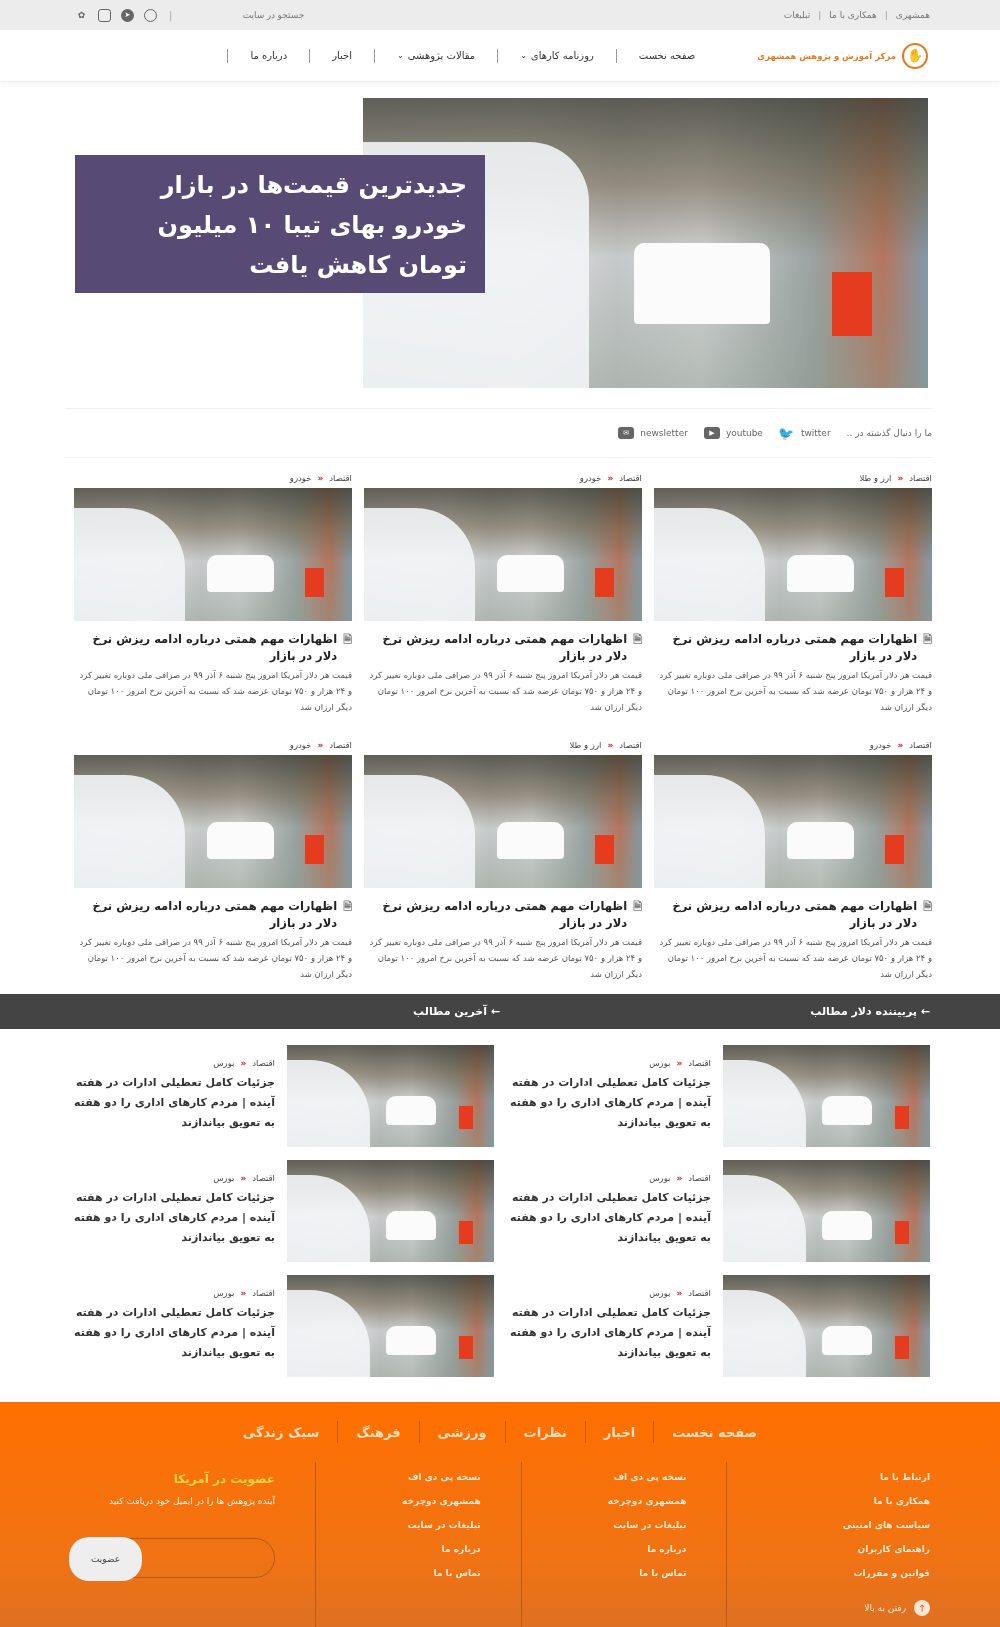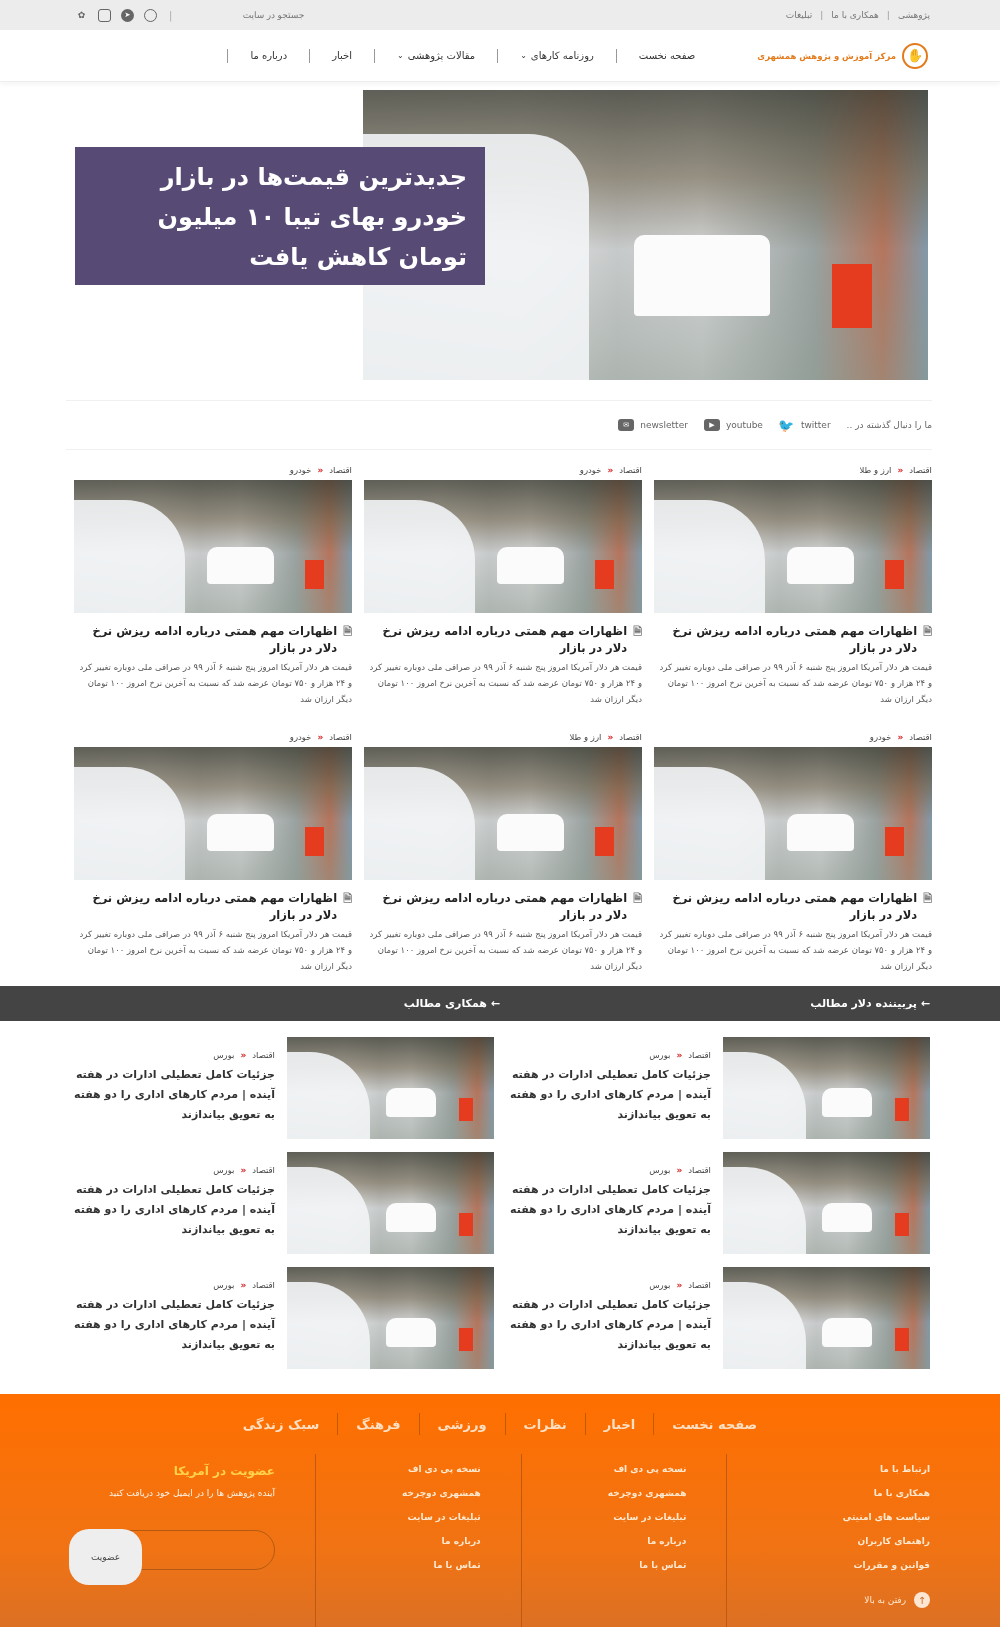--- a/index.html
+++ b/index.html
@@ -22,21 +22,21 @@
   .nav { height: 52px; display: flex; align-items: center; padding: 0 72px 0 60px; border-bottom: 1px solid #eee; box-shadow: 0 3px 4px rgba(0,0,0,0.04); }
   .logo { display: flex; align-items: center; gap: 6px; margin-left: 40px; }
   .logo .mark { width: 26px; height: 26px; border-radius: 50%; border: 2px solid #e37b1c; display: flex; align-items: center; justify-content: center; color: #e37b1c; font-size: 13px; }
   .logo .name { color: #e37b1c; font-size: 8.5px; font-weight: bold; text-align: center; }
   .menu { display: flex; align-items: center; font-size: 10px; color: #333; }
   .menu .item { padding: 0 22px; display: flex; align-items: center; gap: 4px; }
   .menu .divider { width: 1px; height: 14px; background: #999; }
   .menu .chev { font-size: 8px; }
 
   
-  .hero { position: relative; height: 300px; margin: 8px 72px 0 66px; }
+  .hero { position: relative; height: 300px; margin: 16px 72px 0 66px; }
   .hero-img { position: absolute; right: 0; top: 0; width: 565px; height: 290px; }
   .hero-box { position: absolute; right: 443px; top: 57px; width: 410px; height: 138px; background: #574a75; color: #fff; padding: 10px 18px; font-size: 24px; font-weight: bold; line-height: 40px; text-align: right; }
   .hero-text { position: absolute; left: 5px; top: 210px; width: 280px; font-size: 8.5px; line-height: 18px; color: #555; text-align: right; }
 
   
   .follow { height: 50px; border-top: 1px solid #f0f0f0; border-bottom: 1px solid #f0f0f0; margin: 10px 68px 0 66px; display: flex; align-items: center; gap: 16px; font-size: 9px; color: #666; }
   .follow .f-item { display: flex; align-items: center; gap: 6px; direction: ltr; }
   .follow .ico { width: 16px; height: 12px; background: #666; border-radius: 3px; display: inline-flex; align-items: center; justify-content: center; color: #fff; font-size: 7px; }
   .follow .ico.tw { background: none; color: #555; font-size: 13px; }
 
@@ -67,39 +67,39 @@
   .f-nav .it { padding: 0 18px; }
   .f-nav .dv { width: 1px; height: 22px; background: #c45a00; }
   .f-body { display: flex; height: 175px; }
   .f-col { width: 215px; padding: 10px 0 0 0; border-left: 1px solid #c05a10; font-size: 9px; color: #ffe9d0; font-weight: bold; text-align: right; }
   .f-col div { height: 24px; }
   .f-col.c2 { padding-right: 40px; }
   .f-news { flex: 1; padding: 10px 40px 0 0; text-align: right; }
   .f-news .h { color: #ffd34a; font-size: 12px; font-weight: bold; }
   .f-news .s { font-size: 9px; margin-top: 10px; color: #fff4e8; }
   .f-sub { margin-top: 32px; width: 205px; height: 40px; border: 1.5px solid #b35a12; border-radius: 20px; position: relative; }
-  .f-sub button { position: absolute; left: -2px; top: -2px; width: 73px; height: 56px; border-radius: 20px; border: none; background: #eeeeee; font-family: "DejaVu Sans", sans-serif; font-size: 9px; color: #444; }
+  .f-sub button { position: absolute; left: -2px; top: -2px; width: 73px; height: 44px; border-radius: 20px; border: none; background: #eeeeee; font-family: "DejaVu Sans", sans-serif; font-size: 9px; color: #444; }
   .f-top { position: absolute; right: 70px; top: 198px; font-size: 9px; display: flex; align-items: center; gap: 8px; color: #ffe9d0; }
   .f-top .up { width: 16px; height: 16px; border-radius: 50%; background: #fde6d2; color: #cc6e30; display: flex; align-items: center; justify-content: center; font-size: 10px; }
 
   
   .photo { background:
       linear-gradient(180deg, rgba(70,70,60,0.85) 0%, rgba(120,110,90,0.7) 30%, rgba(180,180,175,0.3) 55%, rgba(150,160,150,0.6) 100%),
       linear-gradient(90deg, #e9ecef 0%, #f6f7f8 28%, #cfd3d6 45%, #dfe2e5 60%, #8e9a9a 80%, #b65a3a 92%, #6b8fa8 100%);
     position: relative; overflow: hidden; }
   .photo::before { content: ""; position: absolute; left: 0; bottom: 0; width: 40%; height: 85%; background: #f2f4f6; border-top-right-radius: 60px; opacity: 0.9; }
   .photo::after { content: ""; position: absolute; left: 48%; bottom: 22%; width: 24%; height: 28%; background: #fbfbfb; border-radius: 10px 10px 4px 4px; }
   .photo .red { position: absolute; right: 10%; bottom: 18%; width: 7%; height: 22%; background: #e53b1f; }
 </style>
 </head>
 <body>
 
 <div class="topbar">
   <div class="links">
-    <span>پژوهشی</span>
+    <span>همشهری</span>
     <span class="sep">|</span>
     <span>همکاری با ما</span>
     <span class="sep">|</span>
     <span>تبلیغات</span>
   </div>
   <div class="left">
     <div class="social">
       <span>✿</span>
       <span class="ig"></span>
       <span class="tg">➤</span>
@@ -252,21 +252,21 @@
     <div class="title">
         <span class="doc">🗎</span>
         <span>اظهارات مهم همتی درباره ادامه ریزش نرخ دلار در بازار</span>
       </div>
     <div class="desc">قیمت هر دلار آمریکا امروز پنج شنبه ۶ آذر ۹۹ در صرافی ملی دوباره تغییر کرد و ۲۴ هزار و ۷۵۰ تومان عرضه شد که نسبت به آخرین نرخ امروز ۱۰۰ تومان دیگر ارزان شد</div>
   </div>
 </div>
 
 <div class="darkbar">
   <div class="h"><span>← </span><span>پربیننده دلار مطالب</span></div>
-  <div class="h"><span>← </span><span>همکاری مطالب</span></div>
+  <div class="h"><span>← </span><span>آخرین مطالب</span></div>
 </div>
 
 <div class="lists">
   <div>
     <div class="li-row">
       <div class="img photo">
           <span class="red"></span>
         </div>
       <div class="txt">
           <div class="crumb">

